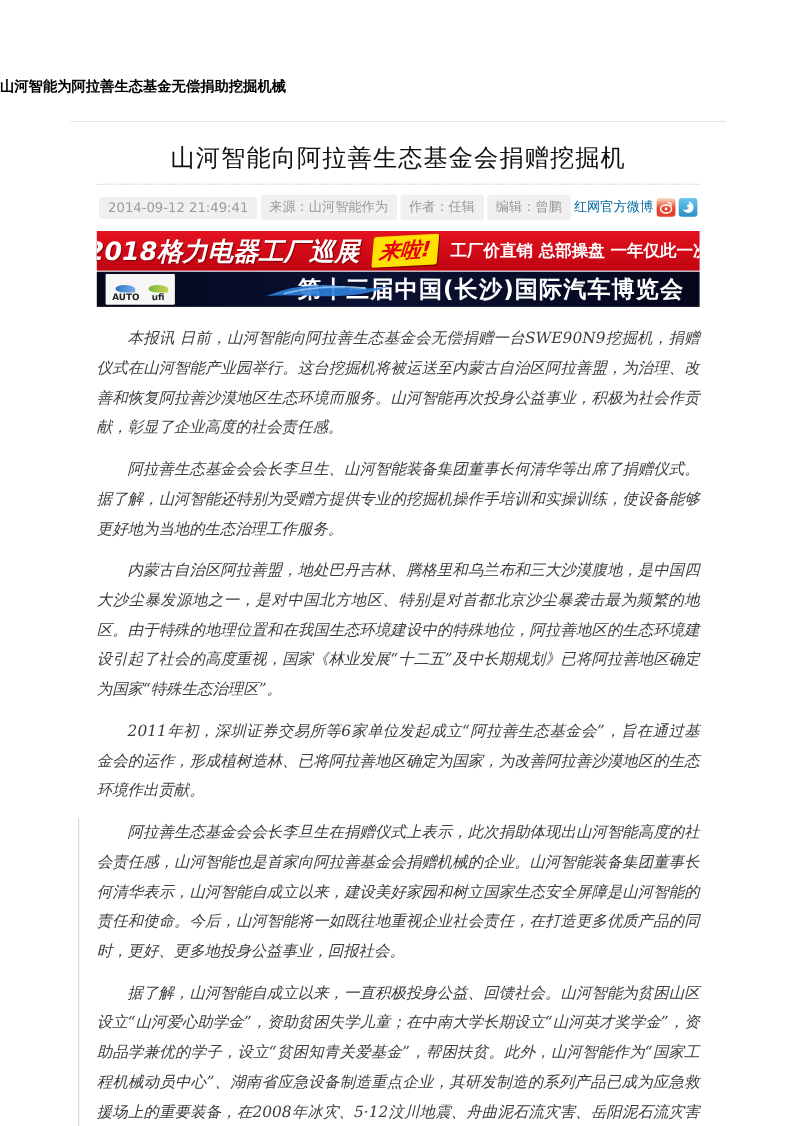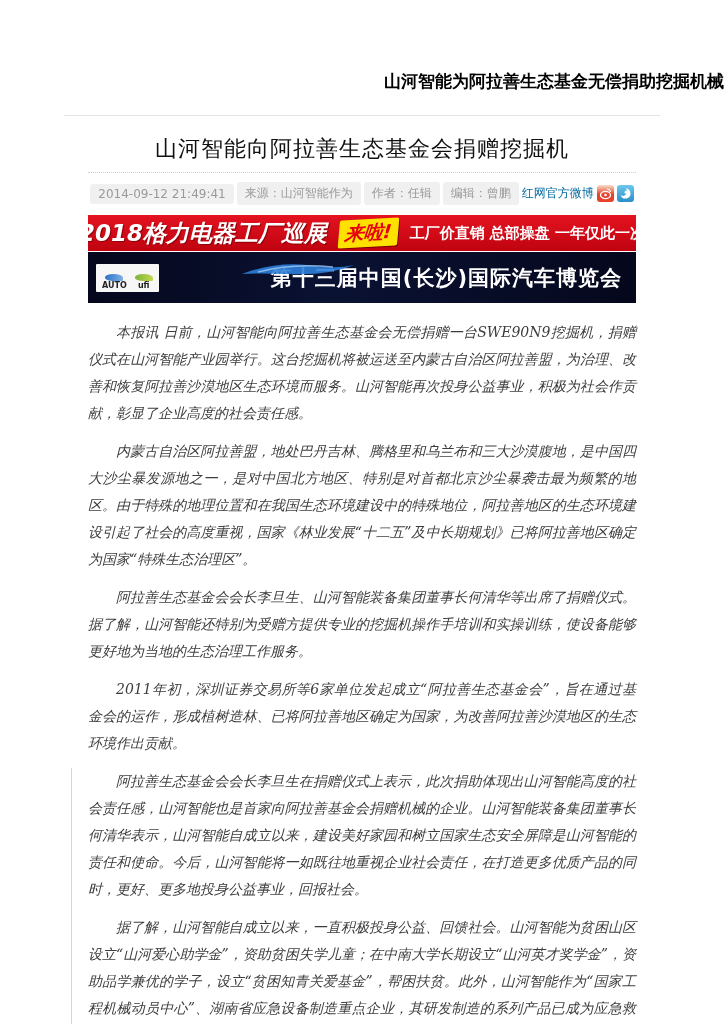--- a/index.html
+++ b/index.html
@@ -1,18 +1,18 @@
 <!DOCTYPE html>
 <html><head>
 <meta charset="utf-8">
 <style>
   * { margin:0; padding:0; box-sizing:border-box; }
   html,body { width:724px; height:1024px; background:#ffffff; overflow:hidden;
     font-family:"DejaVu Sans","Liberation Sans",sans-serif; }
-  .doc-title { margin-top:70px; text-align:right; font-size:17px; font-weight:bold;
+  .doc-title { margin-top:70px; text-align:left; font-size:13px; font-weight:bold;
     color:#000; font-family:"DejaVu Serif","Liberation Serif",serif; }
   .article-box { margin:22px 64px 0; border-top:1px solid #e4e4e4; padding-top:2px; }
   .article-title { margin:16px 0 6px; text-align:center; font-size:22px; font-weight:normal;
     color:#111; font-family:"DejaVu Serif","Liberation Serif",serif; letter-spacing:1px; }
   .dotted-sep { margin:8px 24px 9px; border-bottom:1px dotted #cfcfcf; }
   .meta-row { display:flex; justify-content:center; align-items:center; gap:3px;
     font-size:12px; color:#9a9a9a; }
   .tag { background:#f0f0f0; border-radius:3px; padding:3px 8px; white-space:nowrap; }
   .weibo-label { color:#0369a1; white-space:nowrap; }
   .share-icon { width:17px; height:17px; border-radius:3px; display:inline-flex;
@@ -24,21 +24,21 @@
   .banner-red { margin:10px 24px 0; height:36px; display:flex; align-items:center;
     justify-content:center; gap:12px; background:linear-gradient(#e41320,#c00310);
     text-decoration:none; cursor:pointer; overflow:hidden; }
   .red-main { color:#fff; font-weight:bold; font-size:23px; font-style:italic;
     white-space:nowrap; text-shadow:1px 1px 1px #8a0008; }
   .red-badge { background:#ffe100; color:#e60012; font-weight:bold; font-size:19px;
     font-style:italic; padding:1px 6px; transform:skewX(-8deg) rotate(-3deg);
     border-radius:2px; white-space:nowrap; box-shadow:1px 1px 0 #7d0000; }
   .red-sub { color:#fff; font-weight:bold; font-size:15px; white-space:nowrap; }
 
-  .banner-blue { margin:1px 24px 0; height:51px; display:flex; align-items:center;
+  .banner-blue { margin:1px 24px 0; height:32px; display:flex; align-items:center;
     background:linear-gradient(90deg,#05071c,#0a1233 45%,#05071c); text-decoration:none;
     cursor:pointer; position:relative; overflow:hidden; }
   .logo-box { background:#f7f7f7; height:28px; margin-left:8px; padding:2px 6px;
     display:flex; align-items:flex-end; gap:8px; border-radius:1px; }
   .logo-item { display:flex; flex-direction:column; align-items:center; line-height:1; }
   .logo-swoosh { width:18px; height:7px; border-radius:50% 60% 10% 50%; margin-bottom:1px; }
   .logo-swoosh.auto { background:linear-gradient(100deg,#2b6fc4,#7fb3e8); }
   .logo-swoosh.ufi { background:linear-gradient(100deg,#7ab33c,#c6d94e); }
   .logo-text { font-size:8px; font-weight:bold; color:#222; }
   .car-swoosh { position:absolute; left:150px; top:6px; }
@@ -101,22 +101,22 @@
       </span>
       <svg class="car-swoosh" width="120" height="22" viewBox="0 0 120 22">
         <path d="M4 16 Q40 2 78 8 Q100 11 116 7 Q90 18 50 16 Q20 15 4 16 Z" fill="#2e7fd9" opacity="0.9"></path>
         <path d="M20 14 Q55 5 95 9" stroke="#9cc9f5" stroke-width="1.4" fill="none" opacity="0.8"></path>
       </svg>
       <span class="blue-title">第十三届中国(长沙)国际汽车博览会</span>
     </a>
 
     <div class="body-text">
       <p>本报讯 日前，山河智能向阿拉善生态基金会无偿捐赠一台SWE90N9挖掘机，捐赠仪式在山河智能产业园举行。这台挖掘机将被运送至内蒙古自治区阿拉善盟，为治理、改善和恢复阿拉善沙漠地区生态环境而服务。山河智能再次投身公益事业，积极为社会作贡献，彰显了企业高度的社会责任感。</p>
+      <p>阿拉善生态基金会会长李旦生、山河智能装备集团董事长何清华等出席了捐赠仪式。据了解，山河智能还特别为受赠方提供专业的挖掘机操作手培训和实操训练，使设备能够更好地为当地的生态治理工作服务。</p>
       <p>内蒙古自治区阿拉善盟，地处巴丹吉林、腾格里和乌兰布和三大沙漠腹地，是中国四大沙尘暴发源地之一，是对中国北方地区、特别是对首都北京沙尘暴袭击最为频繁的地区。由于特殊的地理位置和在我国生态环境建设中的特殊地位，阿拉善地区的生态环境建设引起了社会的高度重视，国家《林业发展“十二五”及中长期规划》已将阿拉善地区确定为国家“特殊生态治理区”。</p>
-      <p>阿拉善生态基金会会长李旦生、山河智能装备集团董事长何清华等出席了捐赠仪式。据了解，山河智能还特别为受赠方提供专业的挖掘机操作手培训和实操训练，使设备能够更好地为当地的生态治理工作服务。</p>
       <p>2011年初，深圳证券交易所等6家单位发起成立“阿拉善生态基金会”，旨在通过基金会的运作，形成植树造林、已将阿拉善地区确定为国家，为改善阿拉善沙漠地区的生态环境作出贡献。</p>
       <div class="quote-section">
         <p>阿拉善生态基金会会长李旦生在捐赠仪式上表示，此次捐助体现出山河智能高度的社会责任感，山河智能也是首家向阿拉善基金会捐赠机械的企业。山河智能装备集团董事长何清华表示，山河智能自成立以来，建设美好家园和树立国家生态安全屏障是山河智能的责任和使命。今后，山河智能将一如既往地重视企业社会责任，在打造更多优质产品的同时，更好、更多地投身公益事业，回报社会。</p>
         <p>据了解，山河智能自成立以来，一直积极投身公益、回馈社会。山河智能为贫困山区设立“山河爱心助学金”，资助贫困失学儿童；在中南大学长期设立“山河英才奖学金”，资助品学兼优的学子，设立“贫困知青关爱基金”，帮困扶贫。此外，山河智能作为“国家工程机械动员中心”、湖南省应急设备制造重点企业，其研发制造的系列产品已成为应急救援场上的重要装备，在2008年冰灾、5·12汶川地震、舟曲泥石流灾害、岳阳泥石流灾害等紧急救援工作现场都发挥了重大作用。</p>
       </div>
     </div>
   </div>
 </div>
 
 </body></html>

